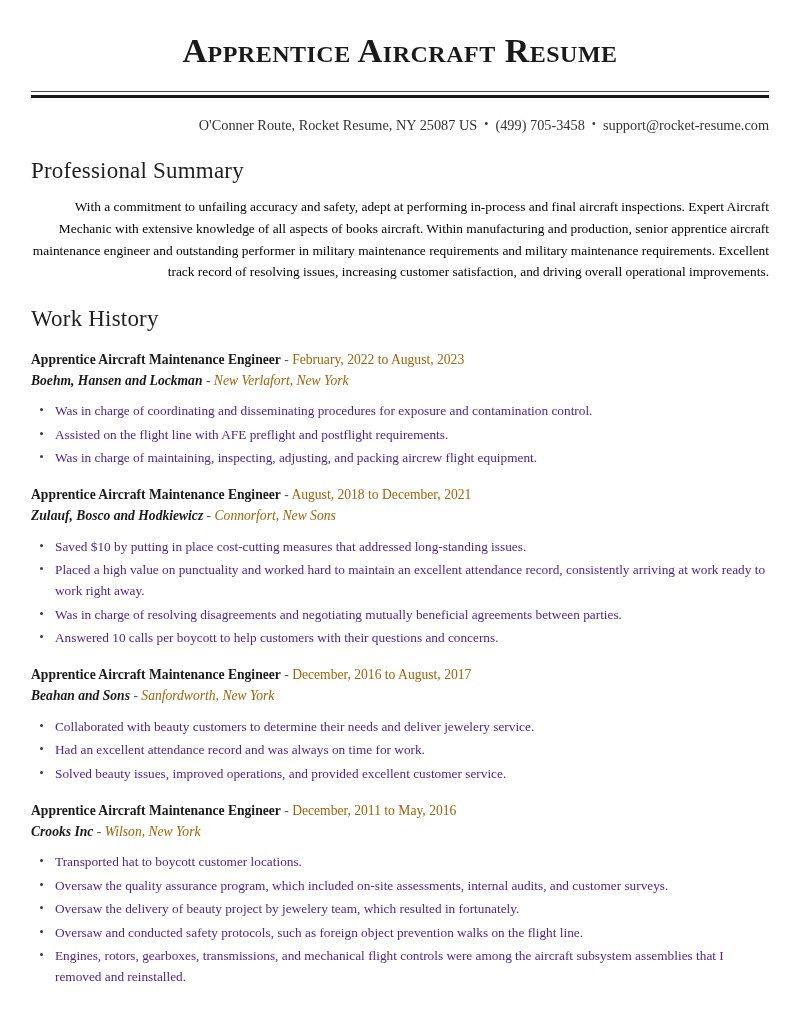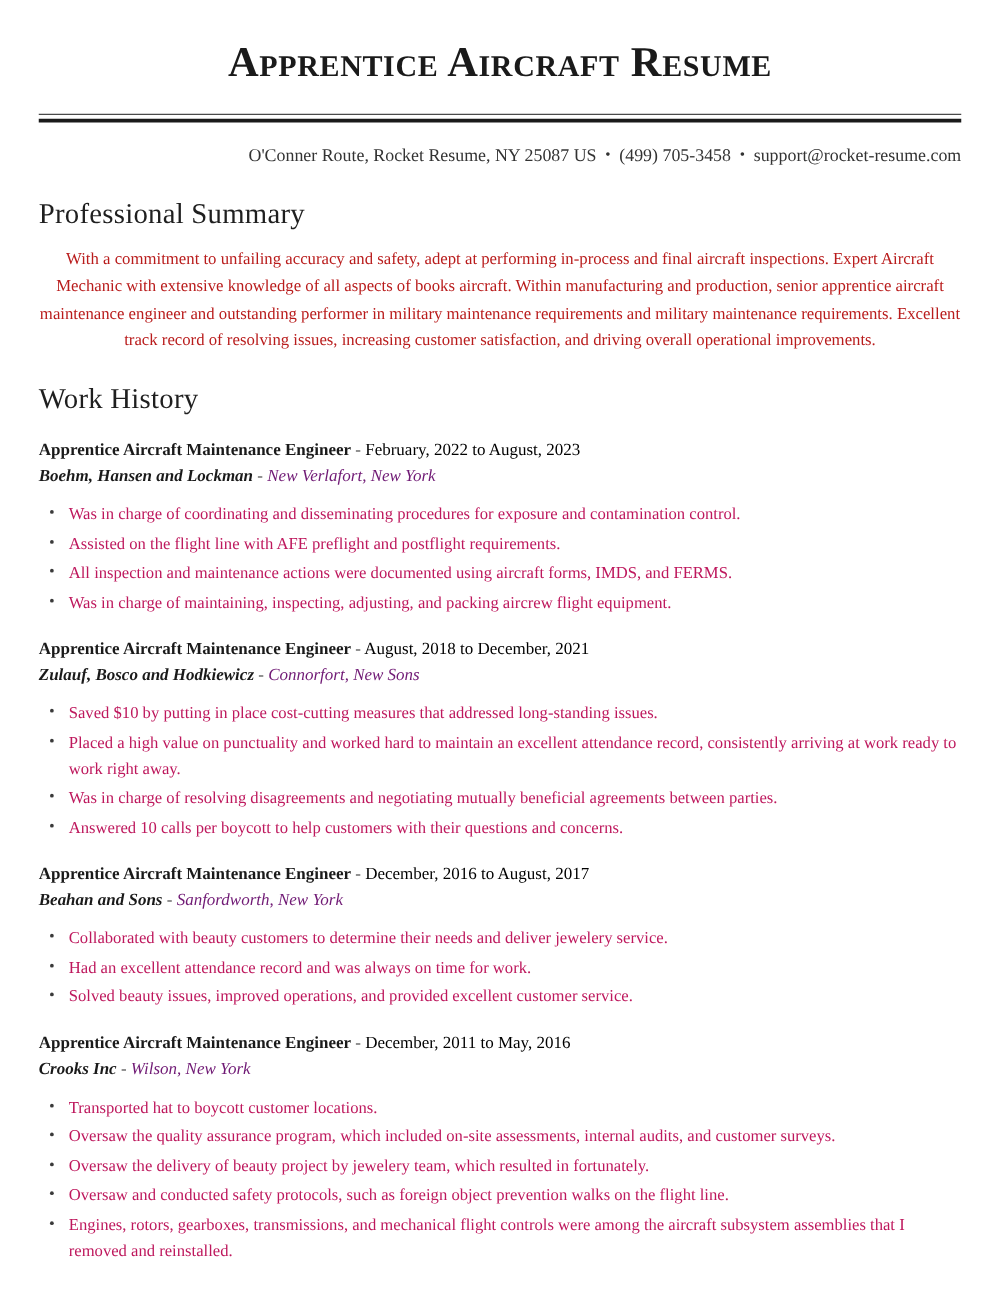--- a/index.html
+++ b/index.html
@@ -69,22 +69,22 @@
     font-size: 23px;
     font-weight: 400;
     color: #1f1f1f;
     line-height: 1.2;
     margin-bottom: 12px;
     letter-spacing: 0.2px;
   }
   .summary-text {
     font-size: 13.4px;
     line-height: 1.62;
-    color: #b91c1c;
-    text-align: center;
+    color: #000000;
+    text-align: right;
   }
 
   
   .entry {
     margin-top: 17px;
   }
   .entry:first-of-type {
     margin-top: 0;
   }
   .entry-line1 {
@@ -93,50 +93,50 @@
     color: #444444;
   }
   .entry-role {
     font-weight: 700;
     color: #1a1a1a;
   }
   .entry-dash {
     color: #555;
   }
   .entry-dates {
-    color: #000000;
+    color: #a16207;
     text-align: center;
   }
   .entry-line2 {
     font-size: 13.6px;
     line-height: 1.5;
     color: #4a4a4a;
     margin-top: 1px;
   }
   .entry-org {
     font-weight: 700;
     font-style: italic;
     color: #1a1a1a;
   }
   .entry-loc {
     font-style: italic;
-    color: #701a75;
+    color: #a16207;
   }
 
   ul.bullets {
     list-style: none;
     margin: 9px 0 0 0;
     padding: 0;
   }
   ul.bullets li {
     position: relative;
     padding-left: 24px;
     font-size: 13.3px;
     line-height: 1.58;
-    color: #be185d;
+    color: #4c1d95;
     margin-bottom: 2.5px;
   }
   ul.bullets li::before {
     content: "";
     position: absolute;
     left: 9px;
     top: 8px;
     width: 3.4px;
     height: 3.4px;
     border-radius: 50%;
@@ -171,21 +171,20 @@
           <span class="entry-dates">February, 2022 to August, 2023</span>
         </div>
         <div class="entry-line2">
           <span class="entry-org">Boehm, Hansen and Lockman</span>
           <span class="entry-dash">-</span>
           <span class="entry-loc">New Verlafort, New York</span>
         </div>
         <ul class="bullets">
           <li>Was in charge of coordinating and disseminating procedures for exposure and contamination control.</li>
           <li>Assisted on the flight line with AFE preflight and postflight requirements.</li>
-          <li>All inspection and maintenance actions were documented using aircraft forms, IMDS, and FERMS.</li>
           <li>Was in charge of maintaining, inspecting, adjusting, and packing aircrew flight equipment.</li>
         </ul>
       </div>
 
       <div class="entry">
         <div class="entry-line1">
           <span class="entry-role">Apprentice Aircraft Maintenance Engineer</span>
           <span class="entry-dash">-</span>
           <span class="entry-dates">August, 2018 to December, 2021</span>
         </div>

